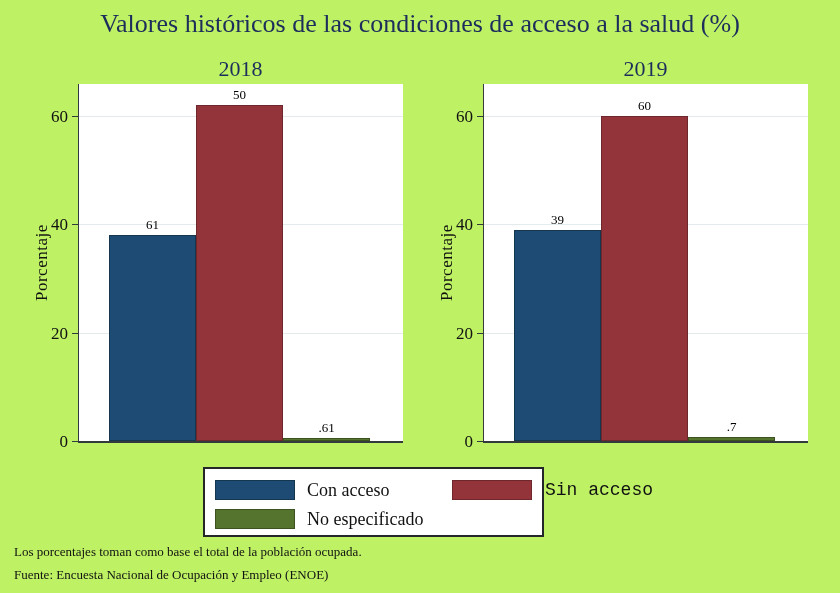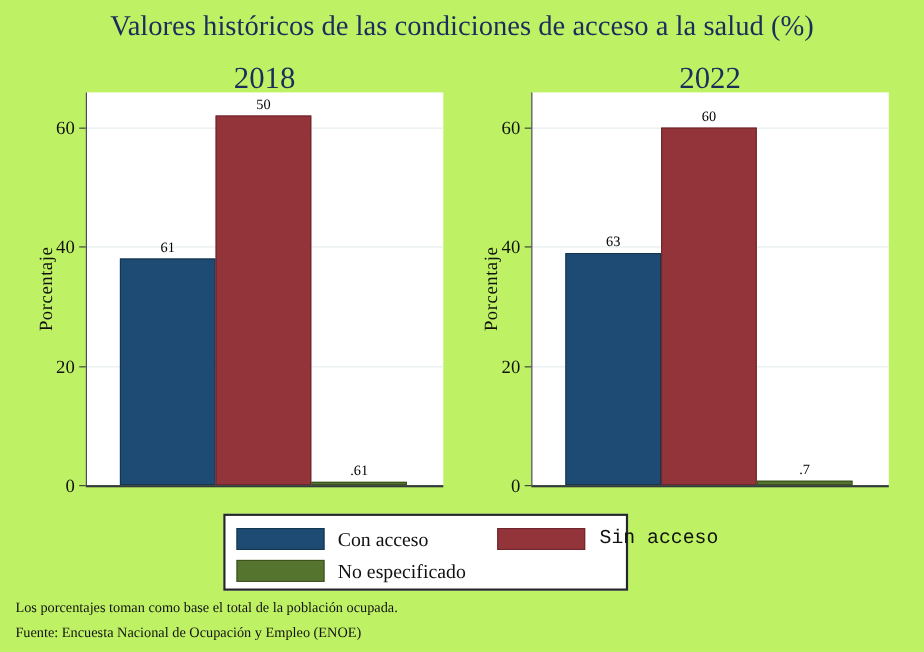--- a/index.html
+++ b/index.html
@@ -16,21 +16,21 @@
     position: absolute;
     left: 0; right: 0; top: 9px;
     text-align: center;
     font-size: 26px;
     color: #1c2c5b;
     white-space: nowrap;
   }
   .panel-title {
     position: absolute;
     text-align: center;
-    font-size: 28px;
+    font-size: 22px;
     color: #1c2c5b;
   }
   .plot {
     position: absolute;
     background: #ffffff;
   }
   .axis-y, .axis-x, .tick {
     position: absolute;
     background: #333a3e;
   }
@@ -59,21 +59,21 @@
   .bar-label {
     position: absolute;
     font-size: 13px;
     text-align: center;
     color: #000;
     line-height: 1;
   }
   .legend-box {
     position: absolute;
     left: 203px; top: 467px;
-    width: 368px; height: 70px;
+    width: 341px; height: 70px;
     background: #ffffff;
     border: 2px solid #23272a;
     box-sizing: border-box;
   }
   .legend-swatch {
     position: absolute;
     width: 80px; height: 20px;
     box-sizing: border-box;
   }
   .legend-label {
@@ -116,28 +116,28 @@
       <div class="tick" style="left: 72px; top: 441px; width: 6px; height: 1px;"></div>
       <div class="tick-label" style="left: 32px; top: 433px; width: 36px;">0</div>
       <div class="tick" style="left: 72px; top: 332.654px; width: 6px; height: 1px;"></div>
       <div class="tick-label" style="left: 32px; top: 324.654px; width: 36px;">20</div>
       <div class="tick" style="left: 72px; top: 224.308px; width: 6px; height: 1px;"></div>
       <div class="tick-label" style="left: 32px; top: 216.308px; width: 36px;">40</div>
       <div class="tick" style="left: 72px; top: 115.962px; width: 6px; height: 1px;"></div>
       <div class="tick-label" style="left: 32px; top: 107.962px; width: 36px;">60</div>
       <div class="axis-y" style="background: rgb(51, 58, 62); left: 78px; top: 84px; width: 1px; height: 357px;"></div>
       <div class="axis-x" style="background: rgb(51, 58, 62); left: 78px; top: 441px; width: 325px; height: 1.5px;"></div>
-      <div class="panel-title" style="left: 483px; top: 56px; width: 325px;">2022</div>
+      <div class="panel-title" style="left: 483px; top: 56px; width: 325px;">2019</div>
       <div class="ylabel" style="left: 437px; top: 84px; height: 357px; width: 22px;">Porcentaje</div>
       <div class="plot" style="left: 483px; top: 84px; width: 325px; height: 357px;">
         <div class="gridline" style="background: rgb(227, 235, 237); left: 0px; width: 325px; top: 248.654px;"></div>
         <div class="gridline" style="background: rgb(227, 235, 237); left: 0px; width: 325px; top: 140.308px;"></div>
         <div class="gridline" style="background: rgb(227, 235, 237); left: 0px; width: 325px; top: 31.9621px;"></div>
         <div class="bar" style="left: 31px; width: 87px; top: 145.725px; height: 211.275px; background: rgb(29, 75, 115); border: 1px solid rgb(21, 54, 79);"></div>
-        <div class="bar-label" style="left: 21px; width: 107px; top: 128.725px;">63</div>
+        <div class="bar-label" style="left: 21px; width: 107px; top: 128.725px;">39</div>
         <div class="bar" style="left: 118px; width: 87px; top: 31.9621px; height: 325.038px; background: rgb(147, 52, 58); border: 1px solid rgb(110, 39, 44);"></div>
         <div class="bar-label" style="left: 108px; width: 107px; top: 14.9621px;">60</div>
         <div class="bar" style="left: 205px; width: 87px; top: 353.208px; height: 3.79211px; background: rgb(85, 117, 47); border: 1px solid rgb(60, 82, 31);"></div>
         <div class="bar-label" style="left: 195px; width: 107px; top: 336.208px;">.7</div>
       </div>
       <div class="tick" style="left: 477px; top: 441px; width: 6px; height: 1px;"></div>
       <div class="tick-label" style="left: 437px; top: 433px; width: 36px;">0</div>
       <div class="tick" style="left: 477px; top: 332.654px; width: 6px; height: 1px;"></div>
       <div class="tick-label" style="left: 437px; top: 324.654px; width: 36px;">20</div>
       <div class="tick" style="left: 477px; top: 224.308px; width: 6px; height: 1px;"></div>

